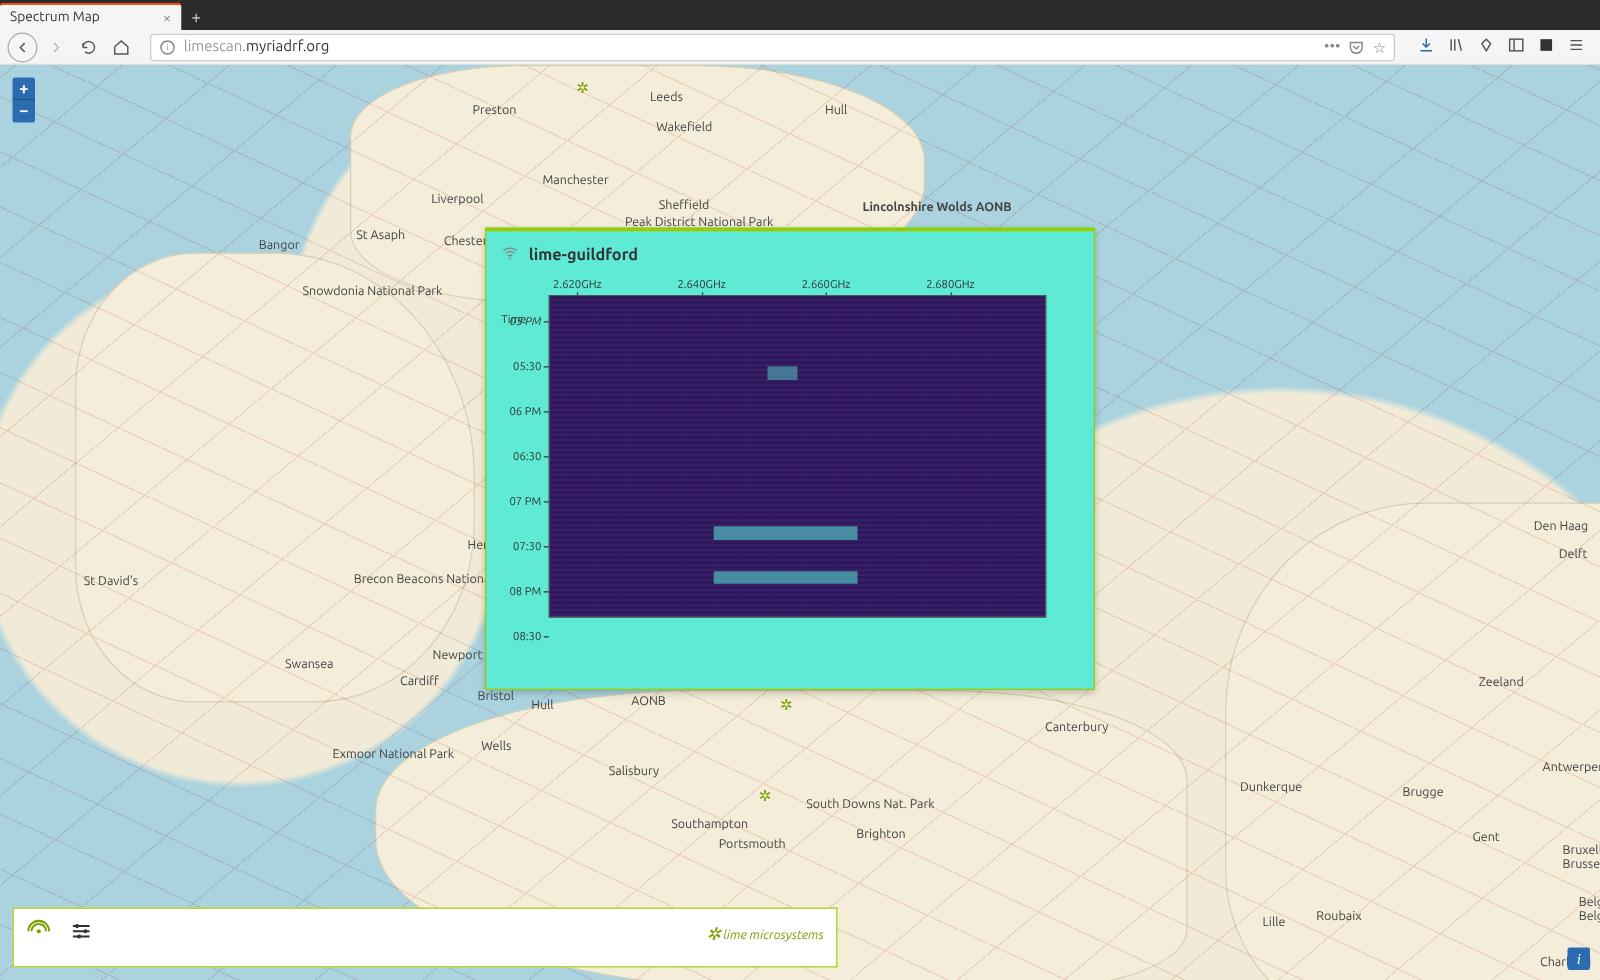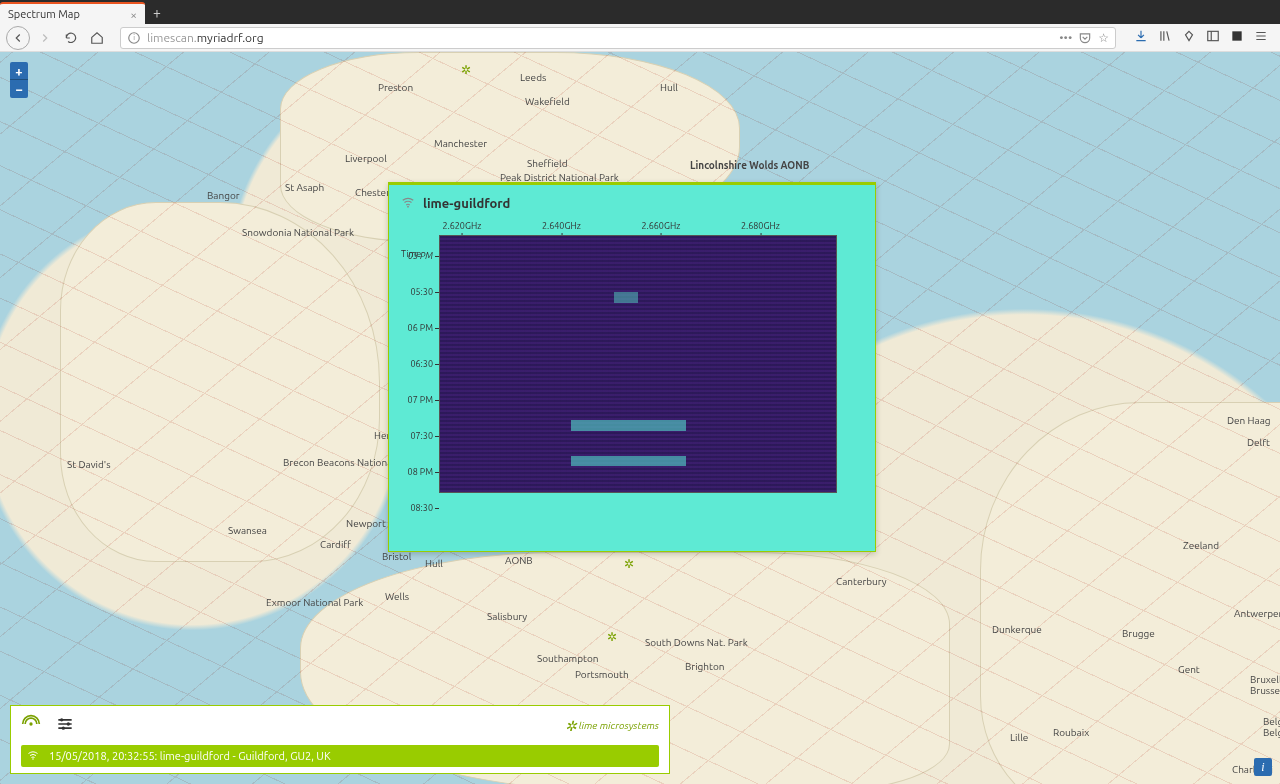--- a/index.html
+++ b/index.html
@@ -295,24 +295,17 @@
               <circle cx="16" cy="12" r="2" fill="#333"></circle>
               <circle cx="10" cy="17" r="2" fill="#333"></circle>
             </svg>
         </span>
       </div>
       <div class="logo">
         <span>lime microsystems</span>
       </div>
     </div>
     <div id="panel-rows">
-        <div class="panel-row selected">
-          <span class="wifi"><svg width="12" height="12" viewBox="0 0 24 24">
-              <path d="M3 9a15 15 0 0 1 18 0M6 13a10 10 0 0 1 12 0M9 17a5 5 0 0 1 6 0" stroke="currentColor" stroke-width="2" fill="none"></path>
-              <circle cx="12" cy="20" r="1.5" fill="currentColor"></circle>
-            </svg></span>
-          <span>15/05/2018, 20:32:55: lime-guildford - Guildford, GU2, UK</span>
-        </div>
       </div>
   </div>
 
   <div class="info-btn">i</div>
 </div>
 
 </body></html>

